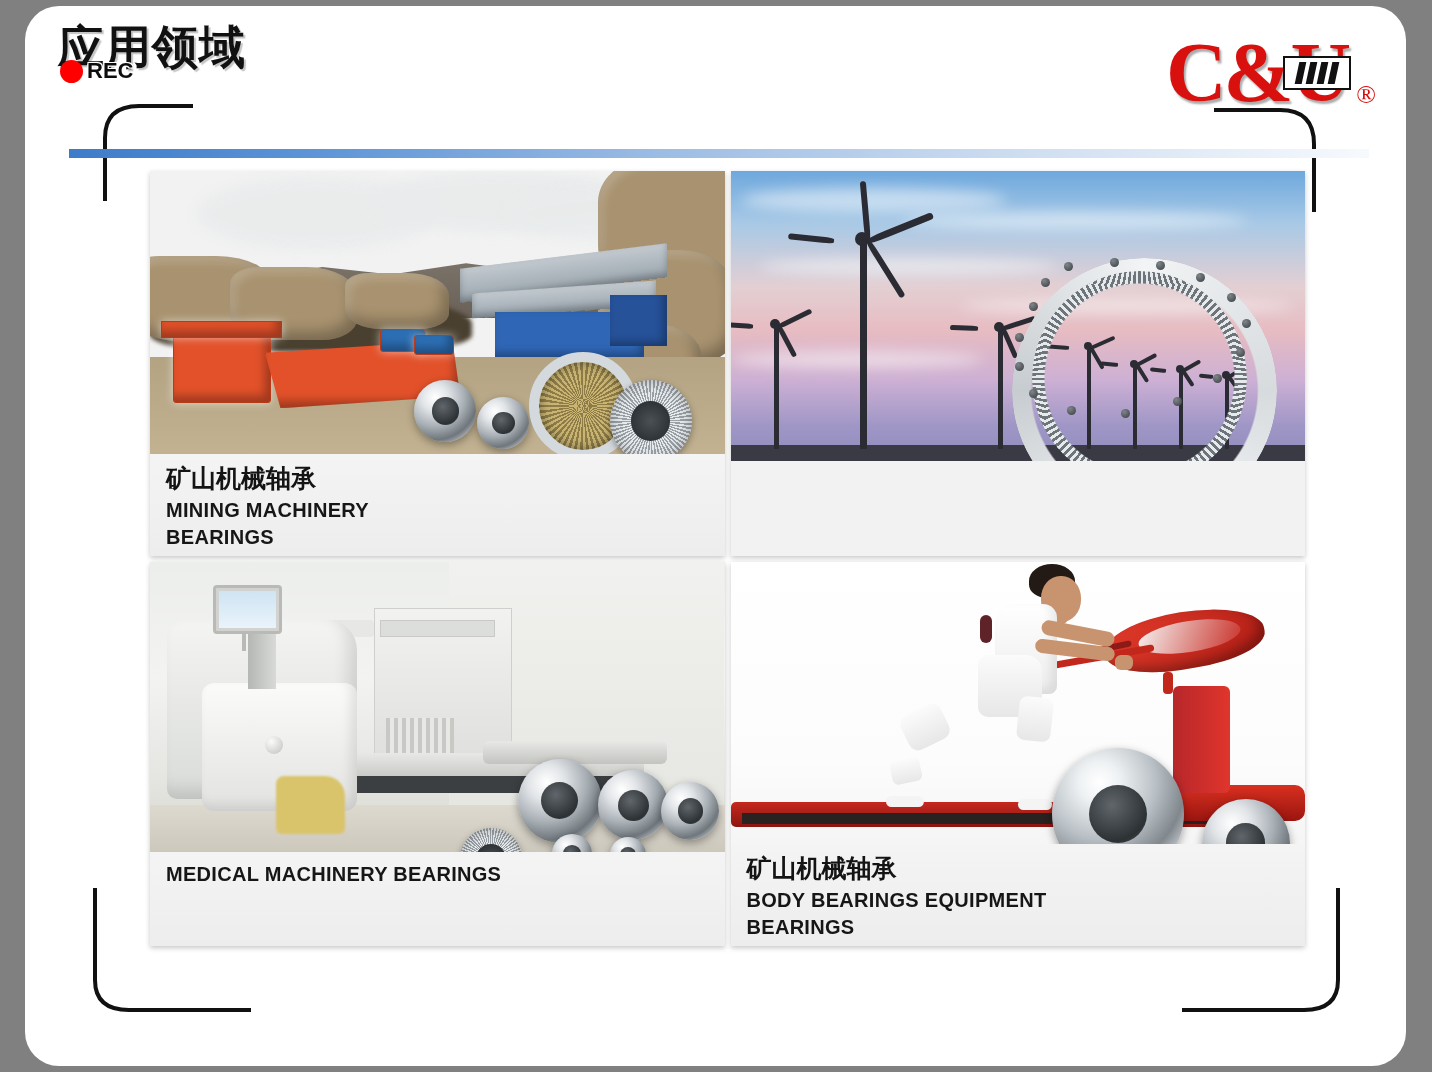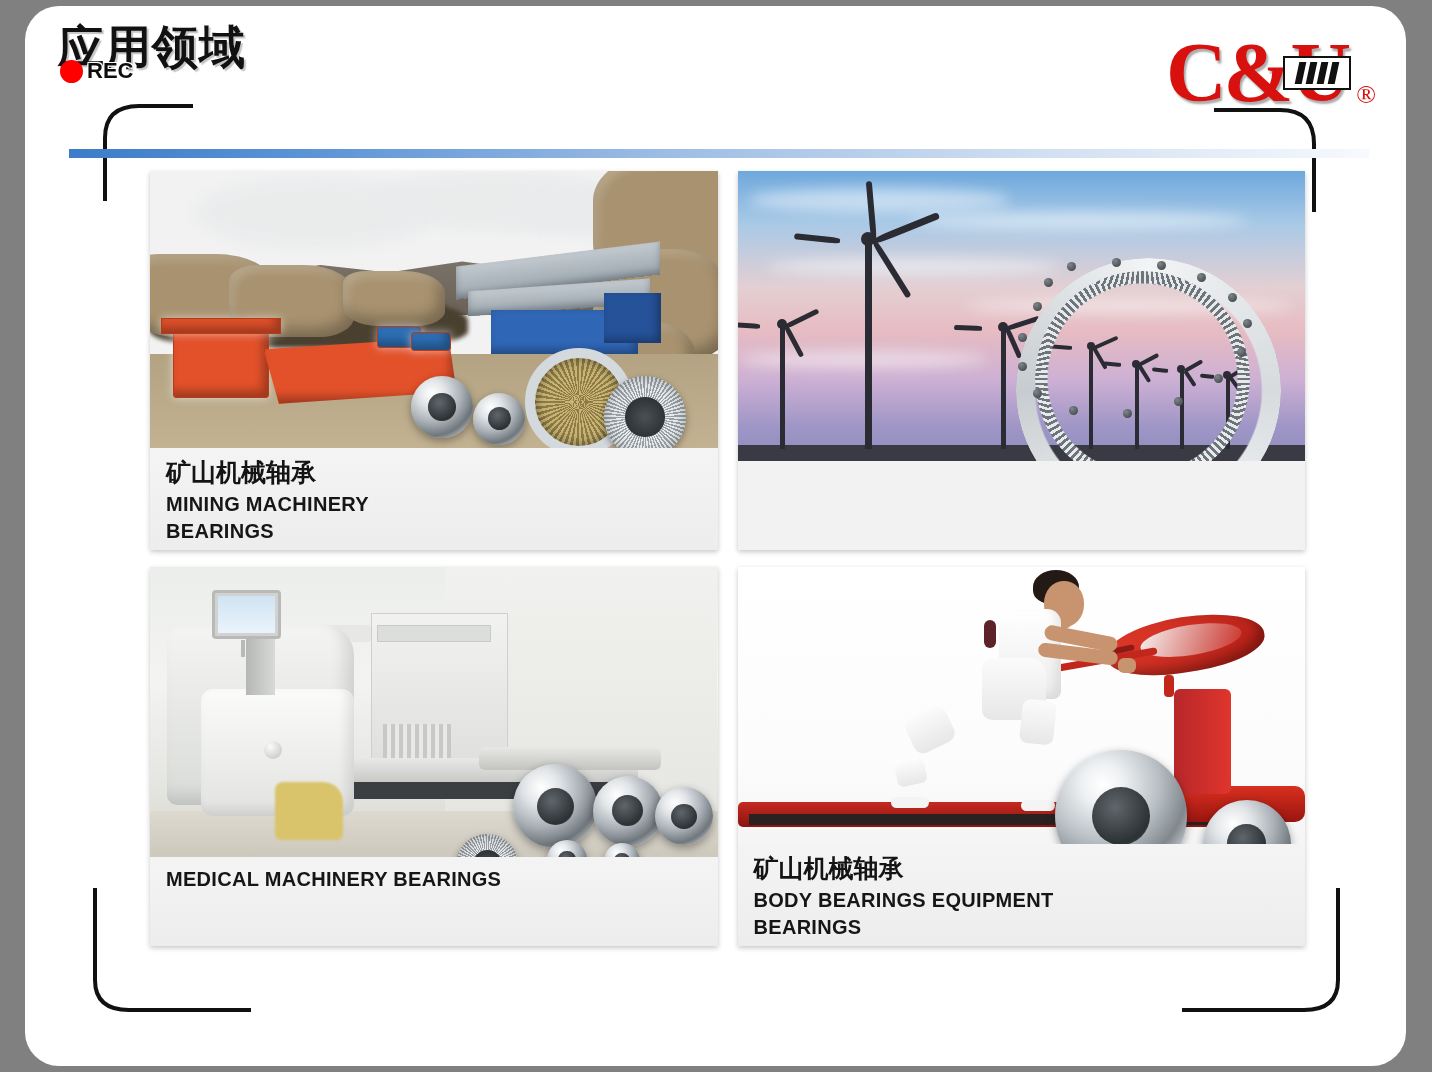--- a/index.html
+++ b/index.html
@@ -85,20 +85,21 @@
     z-index:5;
   }
 
   
   #cards{
     position:absolute; left:125px; top:165px;
     width:1155px; height:775px;
     display:grid; grid-template-columns:1fr 1fr; grid-template-rows:1fr 1fr;
     column-gap:20px; row-gap:17px;
     z-index:4;
+    gap:6px;
   }
   .card{
     position:relative; background:#f2f2f2;
     box-shadow:0 2px 5px rgba(0,0,0,.22);
     display:flex; flex-direction:column; overflow:hidden;
   }
   .card-img{ position:relative; width:100%; height:290px; overflow:hidden; }
   .card-cap{
     flex:1; padding:8px 16px 6px 16px;
     background:linear-gradient(to bottom,#f4f4f4,#ededed);

